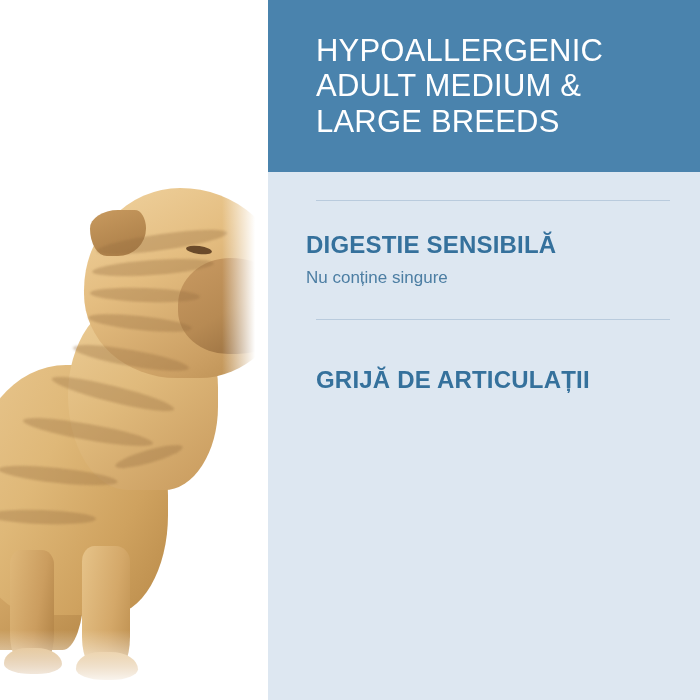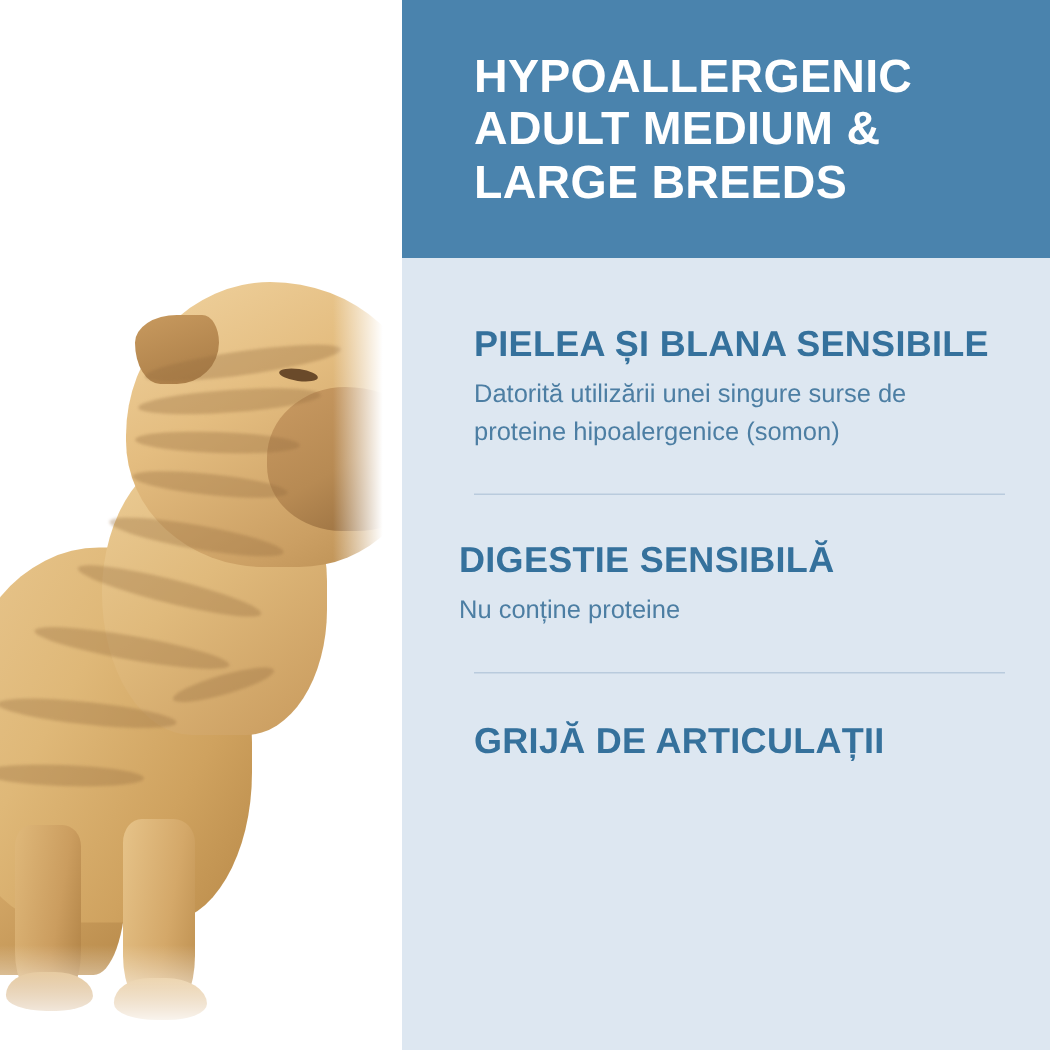--- a/index.html
+++ b/index.html
@@ -189,21 +189,21 @@
     width: 432px;
     height: 172px;
     background: #4a83ad;
     display: flex;
     align-items: center;
   }
   .header-title {
     color: #ffffff;
     font-size: 31px;
     line-height: 1.15;
-    font-weight: bold;
+    font-weight: normal;
     letter-spacing: 0.2px;
     padding: 0 26px 0 48px;
     text-transform: uppercase;
   }
 
   .benefits {
     position: absolute;
     left: 268px;
     top: 172px;
     width: 432px;
@@ -211,21 +211,21 @@
     background: #dde7f1;
     padding: 0;
     box-sizing: border-box;
   }
   .benefit {
     position: relative;
     padding: 0 30px 0 48px;
   }
   .benefit.b1 { padding-top: 44px; }
   .benefit.b2 { padding-top: 30px; padding-left: 38px; }
-  .benefit.b3 { padding-top: 32px; }
+  .benefit.b3 { padding-top: 46px; }
   .benefit-title {
     color: #35719c;
     font-size: 24px;
     font-weight: bold;
     line-height: 1.18;
     letter-spacing: 0.2px;
     text-transform: uppercase;
   }
   .benefit-desc {
     color: #4c7ea3;
@@ -273,30 +273,26 @@
     <div class="fade-bottom"></div>
     <div class="fade-right"></div>
   </div>
 
   <div class="header">
     <div class="header-title">HYPOALLERGENIC ADULT MEDIUM &amp; LARGE BREEDS</div>
   </div>
 
   <div class="benefits">
 
-    <div class="benefit b1">
-      <div class="benefit-title">PIELEA ȘI BLANA SENSIBILE</div>
-      <div class="benefit-desc">Datorită utilizării unei singure surse de proteine hipoalergenice (somon)</div>
-    </div>
 
     <div class="divider"></div>
 
     <div class="benefit b2">
       <div class="benefit-title">DIGESTIE SENSIBILĂ</div>
-      <div class="benefit-desc">Nu conține proteine</div>
+      <div class="benefit-desc">Nu conține singure</div>
     </div>
 
     <div class="divider"></div>
 
     <div class="benefit b3">
       <div class="benefit-title">GRIJĂ DE ARTICULAȚII</div>
     </div>
 
   </div>
 </div>

